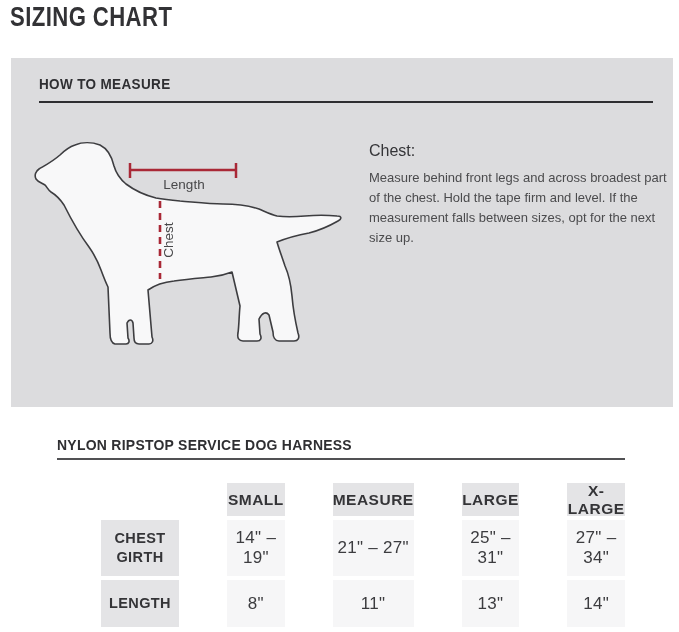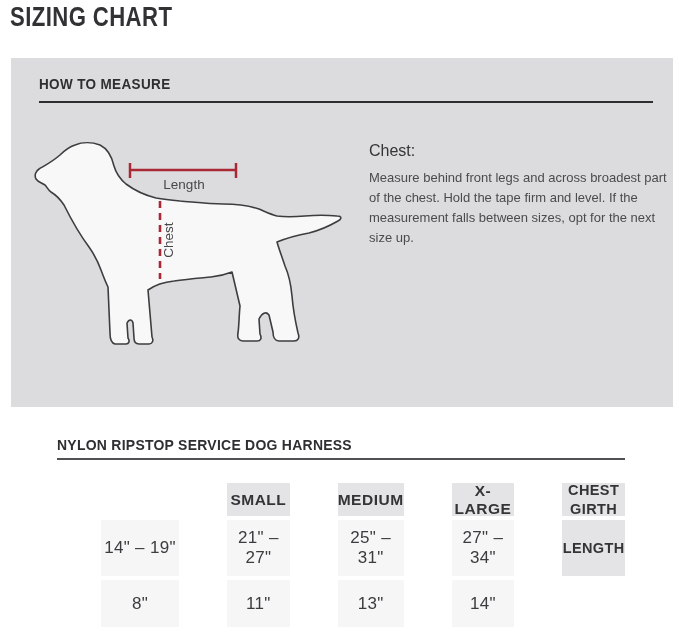--- a/index.html
+++ b/index.html
@@ -155,21 +155,22 @@
       <p class="measure-body">Measure behind front legs and across broadest part of the chest. Hold the tape firm and level. If the measurement falls between sizes, opt for the next size up.</p>
     </div>
   </div>
 
   <div class="table-heading">NYLON RIPSTOP SERVICE DOG HARNESS</div>
   <div class="table-rule"></div>
 
   <div class="size-grid">
     <div class="cell corner"></div>
     <div class="cell head">SMALL</div>
-    <div class="cell head">MEDIUM</div>
+    <div class="cell head">MEASURE</div>
+    <div class="cell head">LARGE</div>
     <div class="cell head">X-LARGE</div>
 
     <div class="cell rowlabel">
       <span>CHEST GIRTH</span>
     </div>
     <div class="cell val">14" – 19"</div>
     <div class="cell val">21" – 27"</div>
     <div class="cell val">25" – 31"</div>
     <div class="cell val">27" – 34"</div>
 

